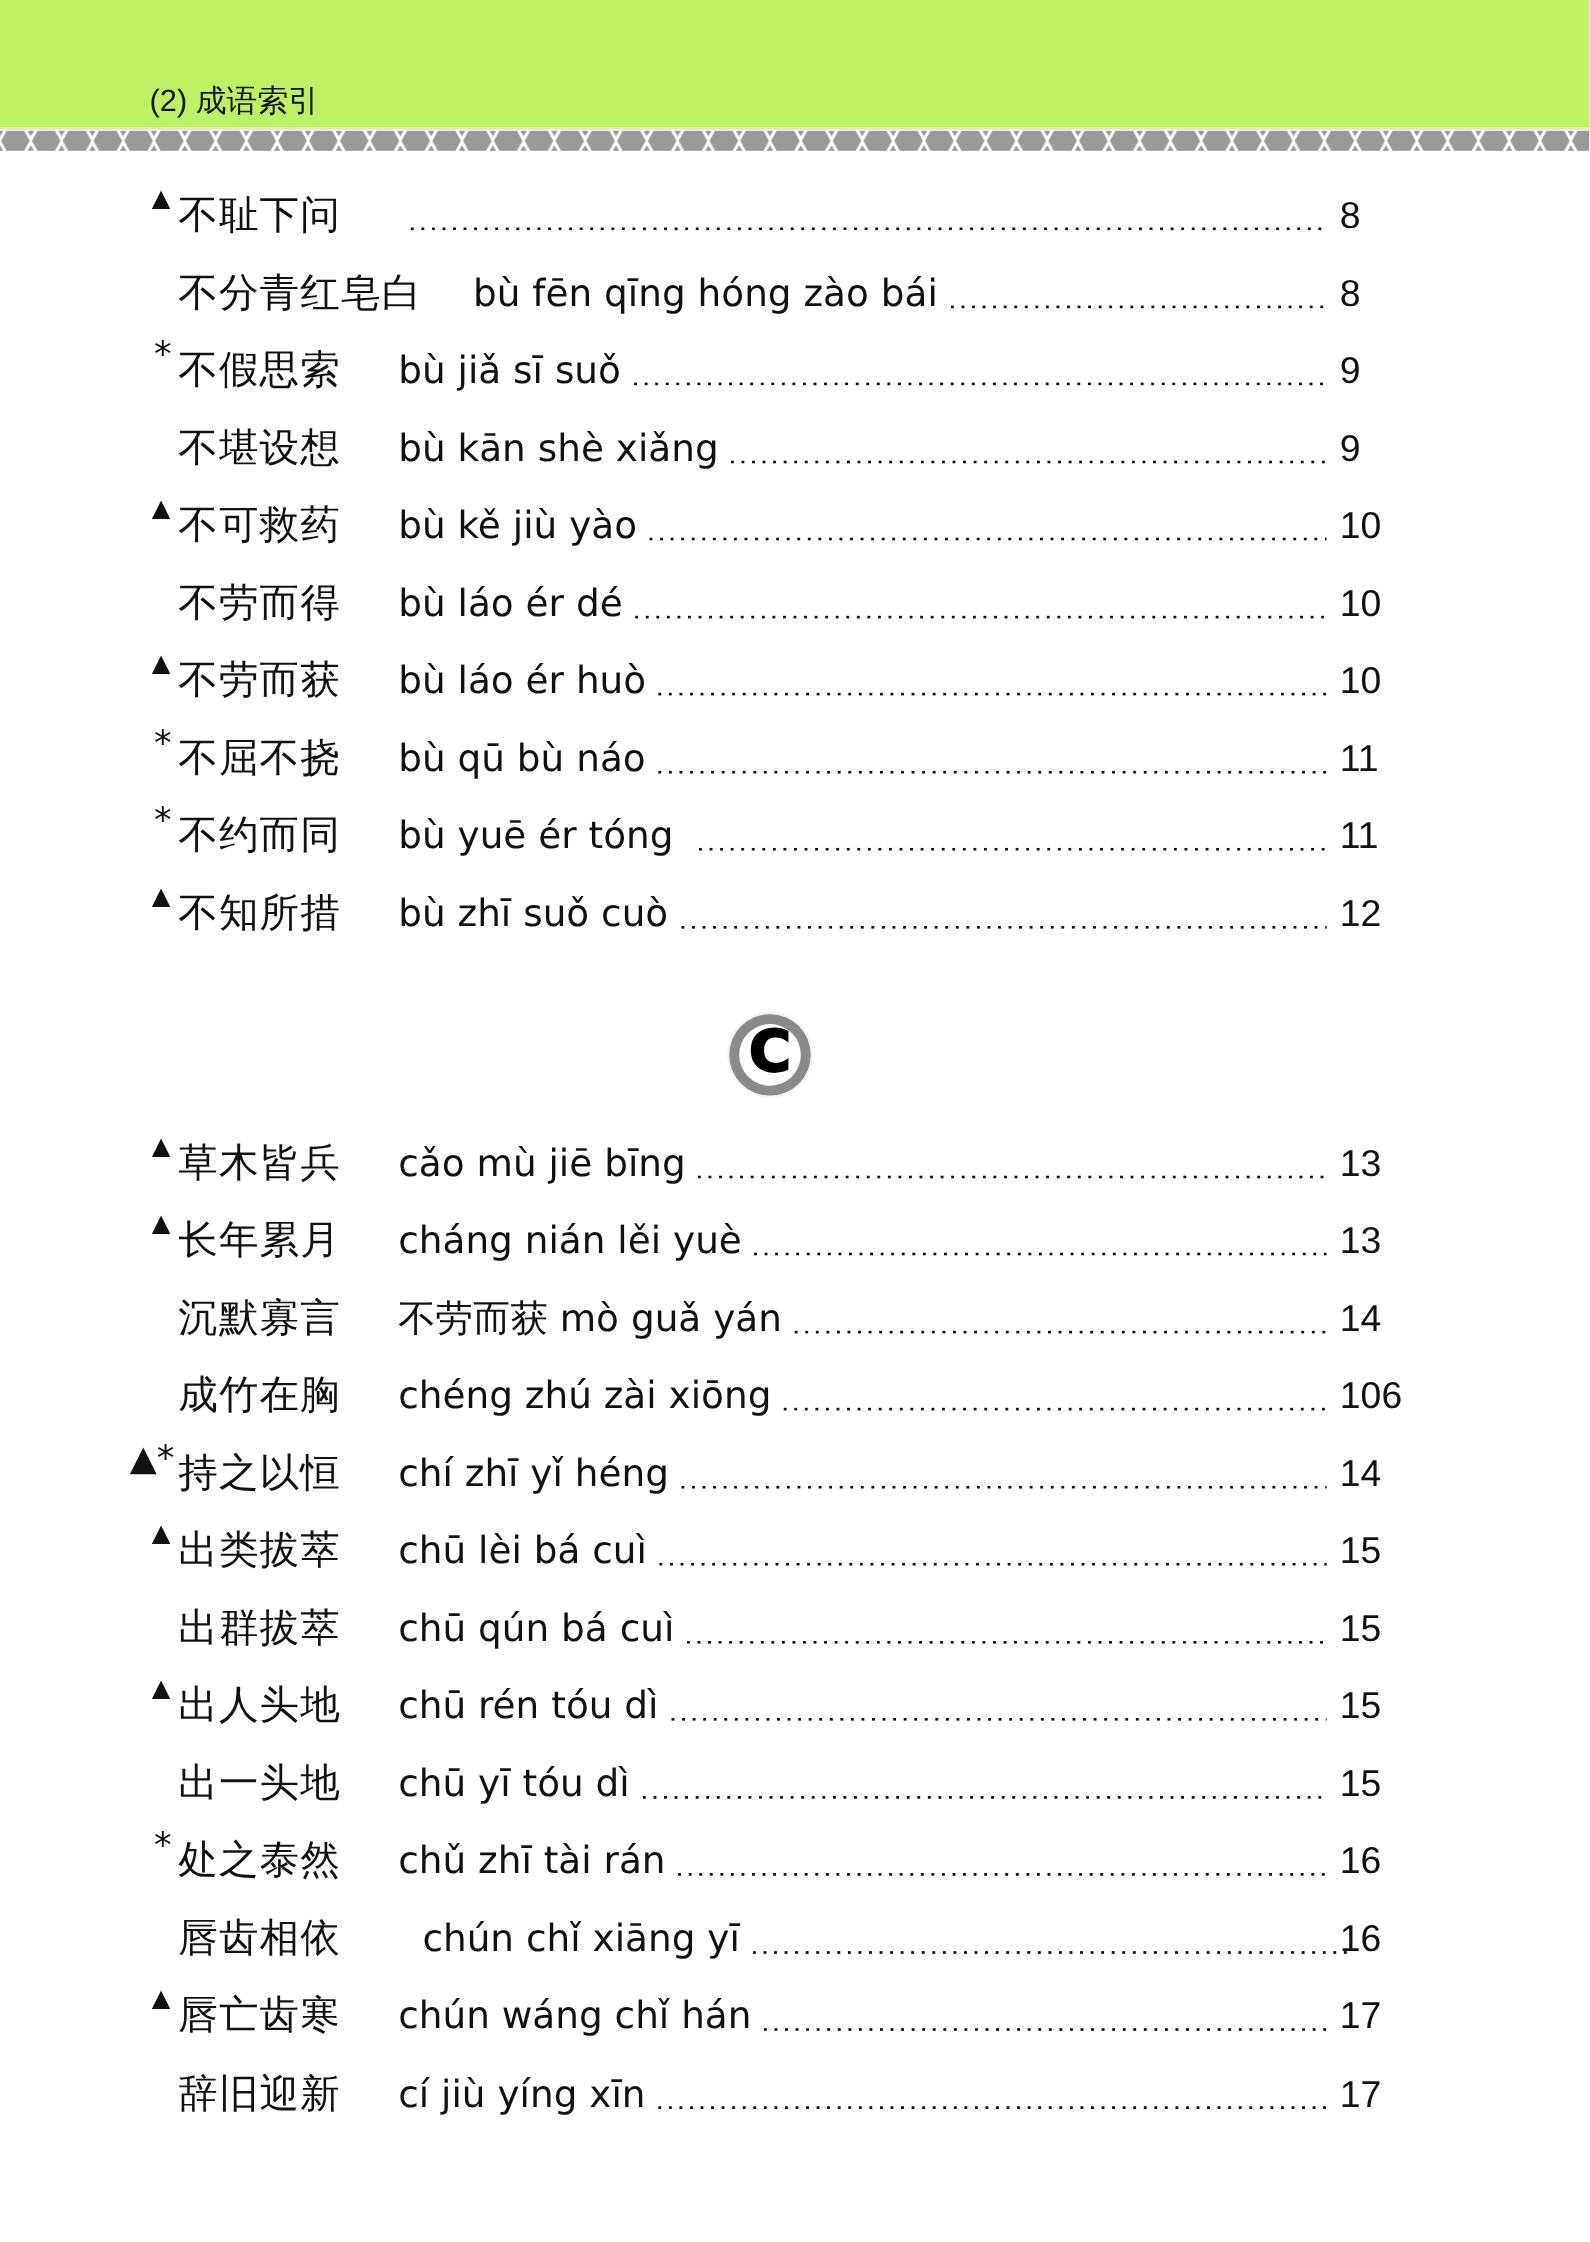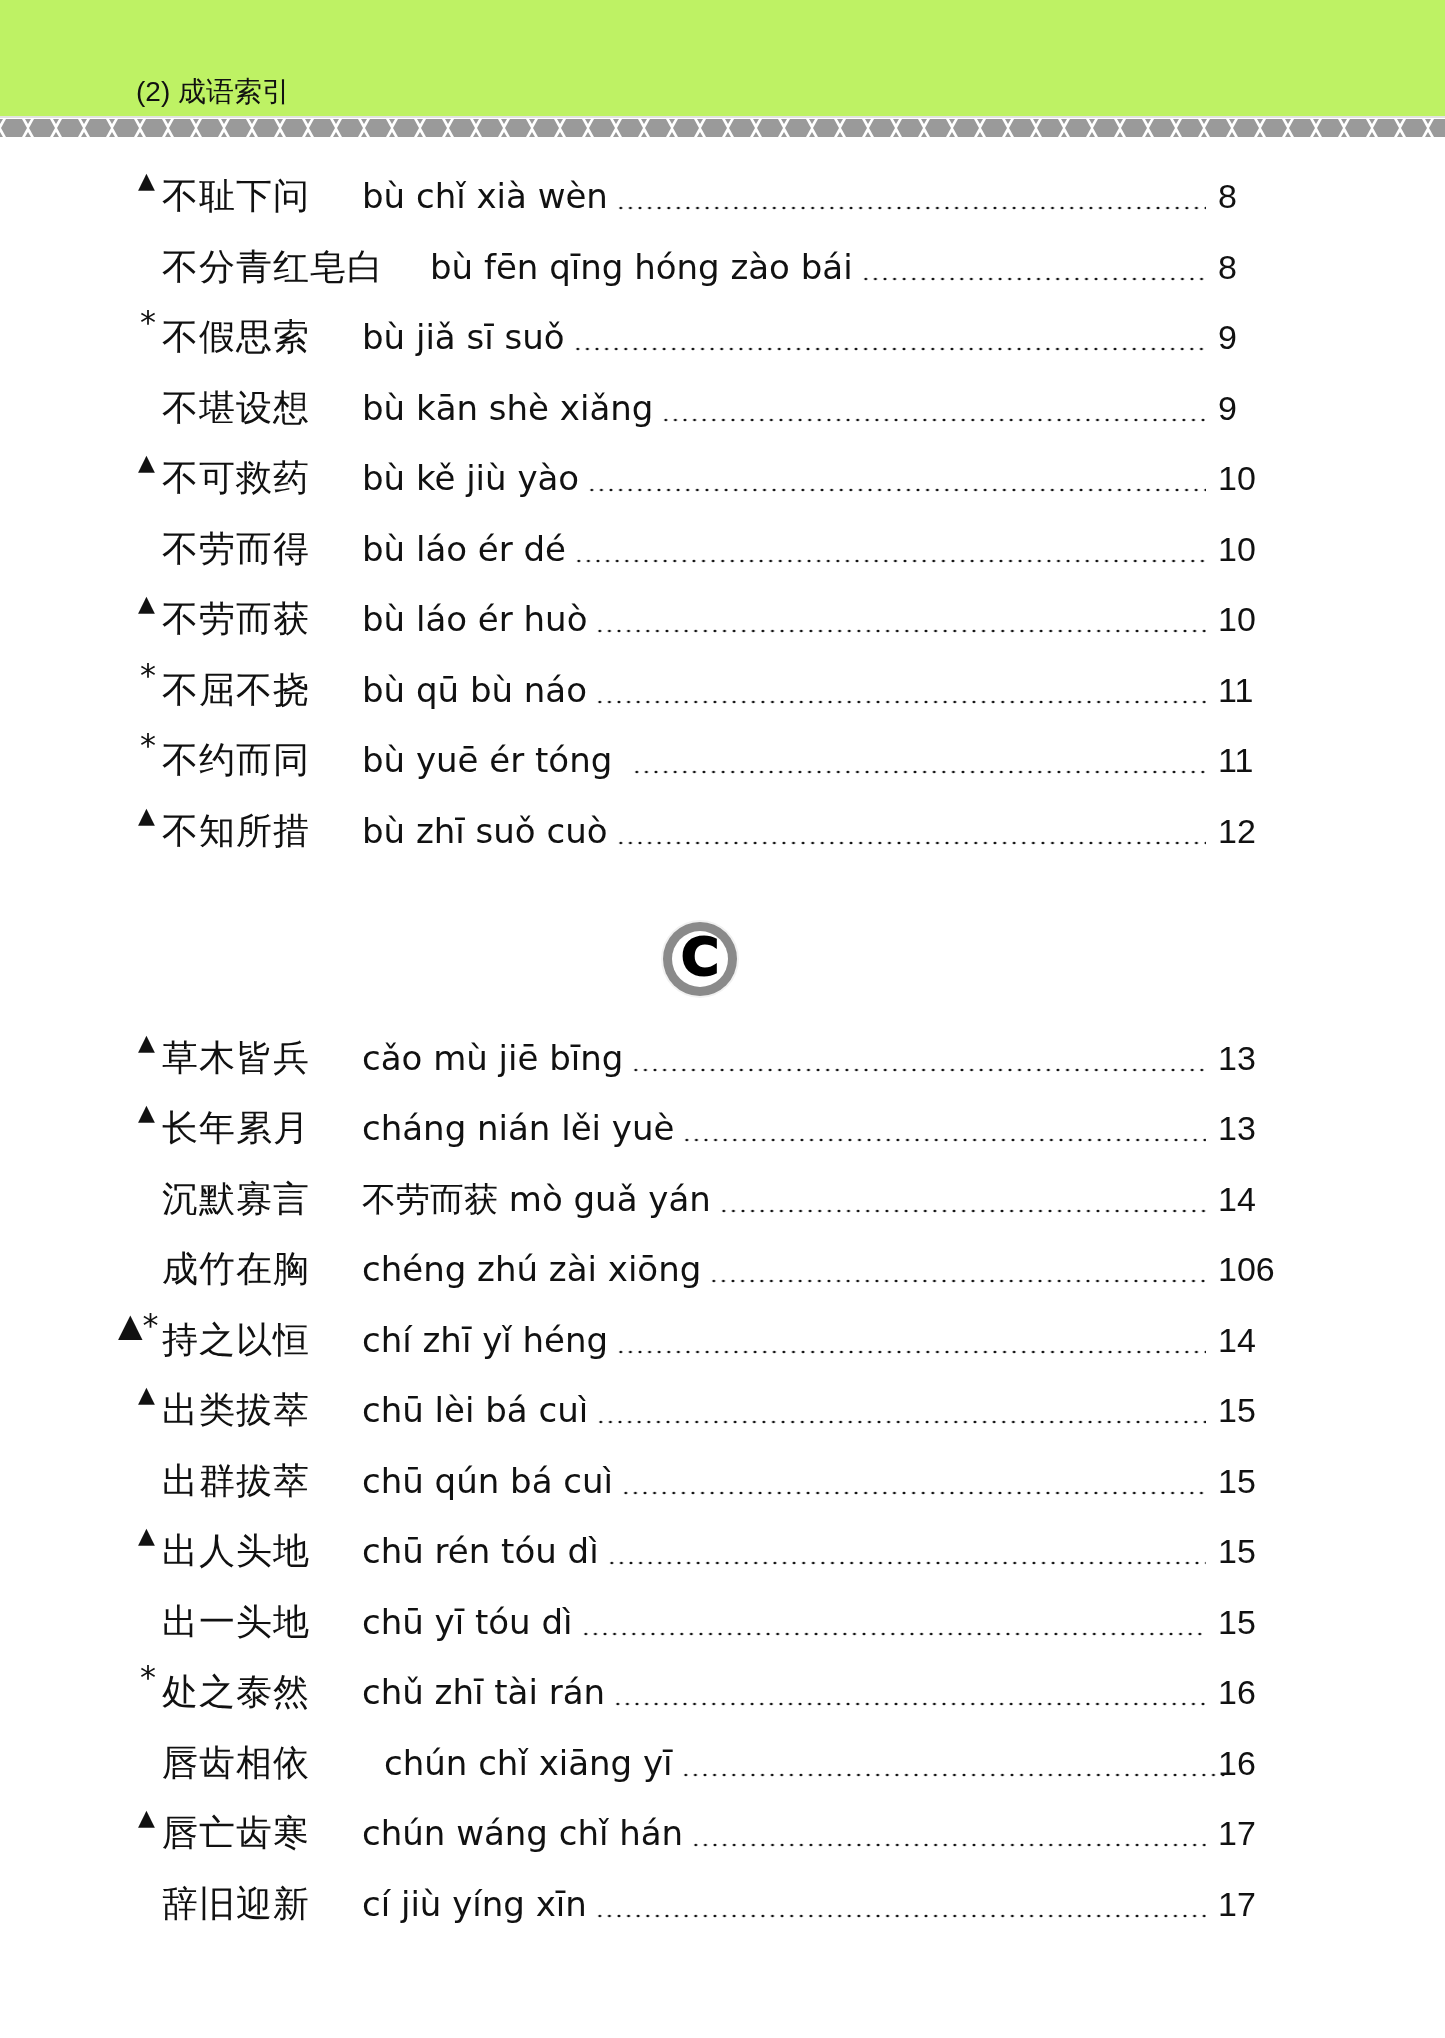--- a/index.html
+++ b/index.html
@@ -100,21 +100,20 @@
     <rect x="0" y="0" width="1445" height="20" fill="url(#hexpat)"></rect>
   </svg>
 </div>
 
 <div class="entries">
 
   <div class="row" style="top:166px">
     <span class="mark mark-tri" style="left:138px">▲</span>
     <span class="cn">不耻下问</span>
     <div class="lead" style="left:362px; width:850px;">
-      <span class="py">bù chǐ xià wèn</span>
       <span class="dots"></span>
     </div>
     <span class="page-num">8</span>
   </div>
 
   <div class="row" style="top:237px">
     <span class="cn">不分青红皂白</span>
     <div class="lead" style="left:430px; width:782px;align-items:center;">
       <span class="py">bù fēn qīng hóng zào bái</span>
       <span class="dots"></span>

